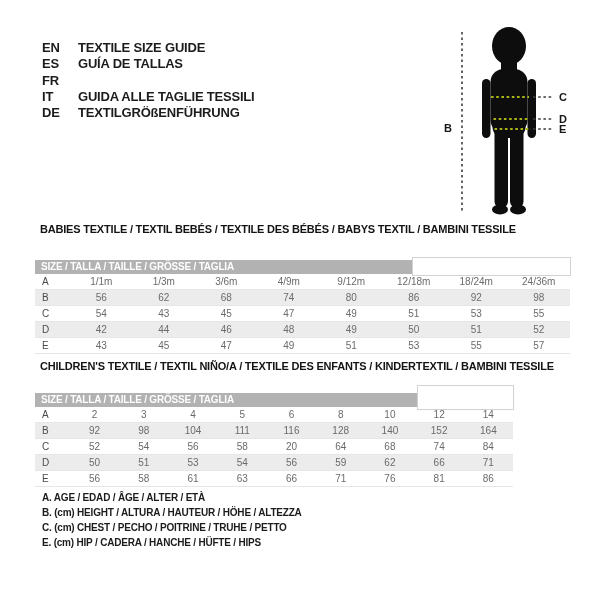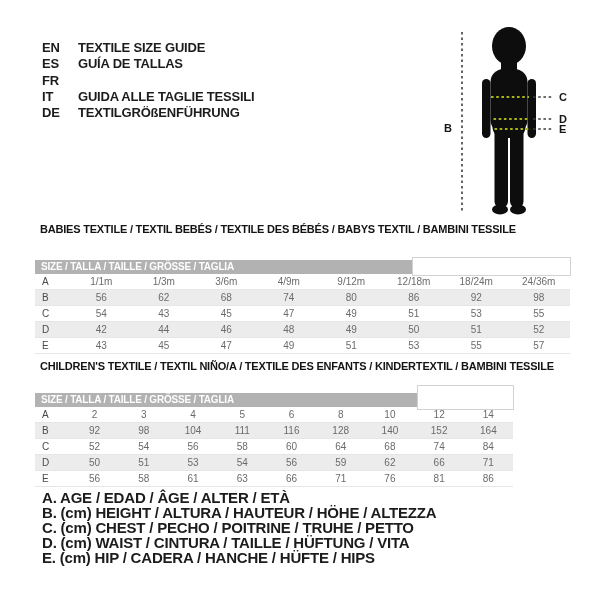--- a/index.html
+++ b/index.html
@@ -29,21 +29,21 @@
         border-bottom:1px solid #e6e6e6;box-sizing:border-box;}
   .trow.stripe{background:#ececec;}
   .rlabel{width:28px;padding-left:7px;color:#4a4a4a;}
   .rval{flex:1;text-align:center;}
   .hl-box{position:absolute;background:#ffffff;border:1px solid #d2d2d2;box-sizing:border-box;z-index:1;}
   #babies-hl{left:377px;top:10px;width:159px;height:19px;}
   #children-hl{left:382px;top:5px;width:97px;height:25px;}
 
   
   .legend{position:absolute;left:42px;top:490px;}
-  .legend-line{height:15px;line-height:15px;font-size:15px;font-weight:700;
+  .legend-line{height:15px;line-height:15px;font-size:10px;font-weight:700;
                letter-spacing:-0.2px;color:#1c1c1c;white-space:nowrap;}
 </style>
 </head>
 <body>
 
 <div class="canvas">
 
   <div class="lang-list">
       <div class="lang-row">
         <span class="lang-code">EN</span>
@@ -189,21 +189,21 @@
           <span class="rval">140</span>
           <span class="rval">152</span>
           <span class="rval">164</span>
         </div>
         <div class="trow">
           <span class="rlabel">C</span>
           <span class="rval">52</span>
           <span class="rval">54</span>
           <span class="rval">56</span>
           <span class="rval">58</span>
-          <span class="rval">60</span>
+          <span class="rval">20</span>
           <span class="rval">64</span>
           <span class="rval">68</span>
           <span class="rval">74</span>
           <span class="rval">84</span>
         </div>
         <div class="trow stripe">
           <span class="rlabel">D</span>
           <span class="rval">50</span>
           <span class="rval">51</span>
           <span class="rval">53</span>
@@ -226,17 +226,16 @@
           <span class="rval">81</span>
           <span class="rval">86</span>
         </div>
       </div>
   </div>
 
   <div class="legend">
       <div class="legend-line">A. AGE / EDAD / ÂGE / ALTER / ETÀ</div>
       <div class="legend-line">B. (cm) HEIGHT / ALTURA / HAUTEUR / HÖHE / ALTEZZA</div>
       <div class="legend-line">C. (cm) CHEST / PECHO / POITRINE / TRUHE / PETTO</div>
-      <div class="legend-line">D. (cm) WAIST / CINTURA / TAILLE / HÜFTUNG / VITA</div>
       <div class="legend-line">E. (cm) HIP / CADERA / HANCHE / HÜFTE / HIPS</div>
     </div>
 
 </div>
 
 </body></html>

